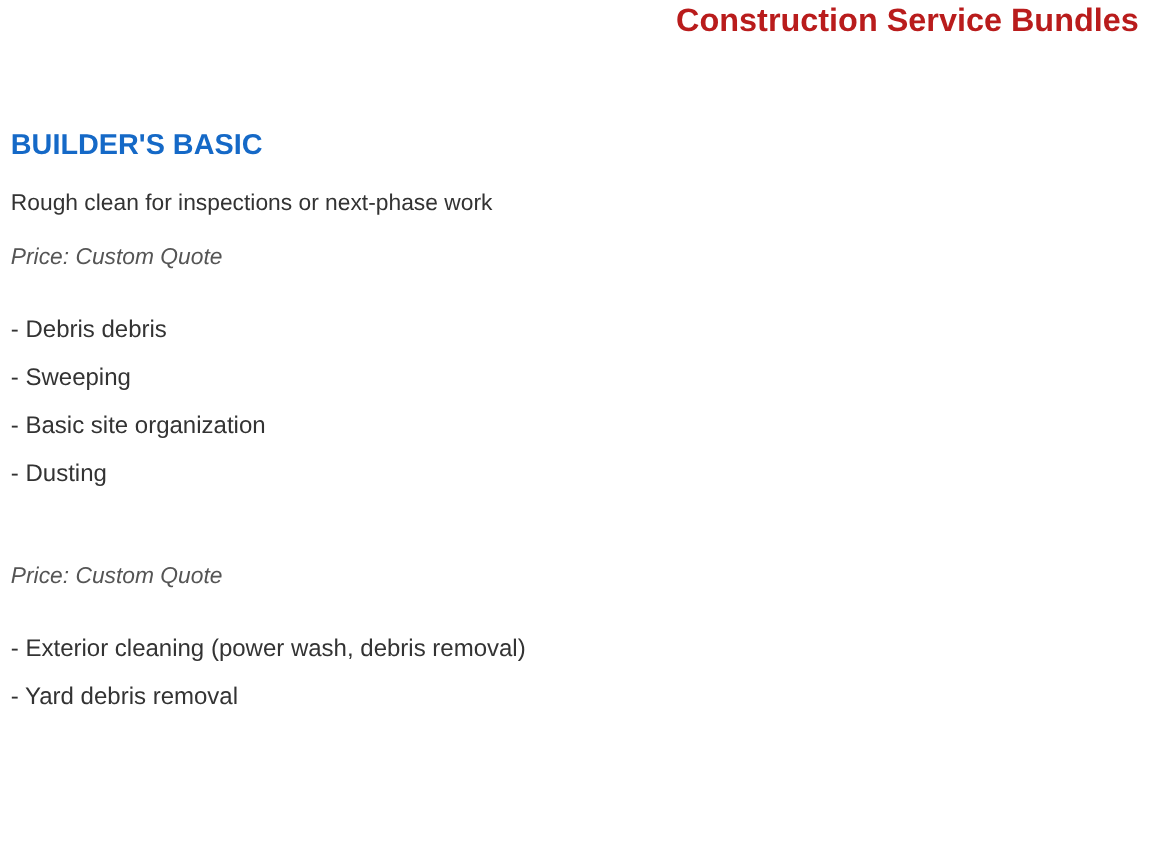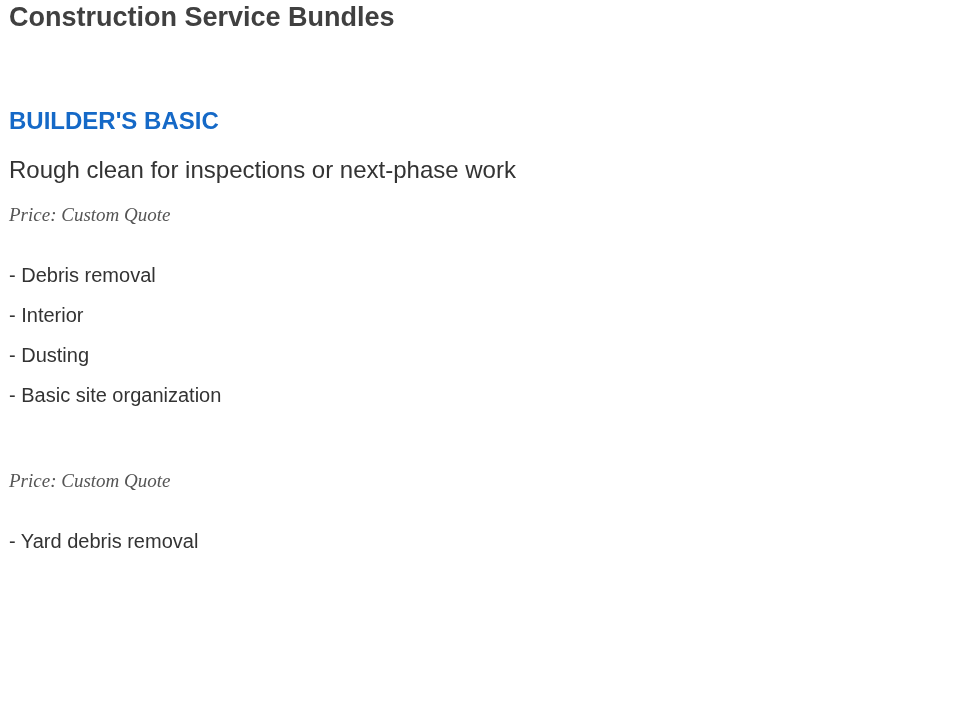--- a/index.html
+++ b/index.html
@@ -21,24 +21,24 @@
     width: 958px;
     height: 704px;
     background: #ffffff;
     box-sizing: border-box;
     padding: 0 9px;
   }
 
   .doc-title {
     margin: 0;
     padding: 0;
-    text-align: left;
+    text-align: right;
     font-size: 27px;
     font-weight: bold;
-    color: #404040;
+    color: #b91c1c;
     line-height: 33px;
     letter-spacing: 0px;
     padding-top: 1px;
   }
 
   .bundle {
     margin: 0;
     padding: 0;
   }
 
@@ -52,35 +52,34 @@
     font-weight: bold;
     color: #1569c7;
     line-height: 29px;
     letter-spacing: 0px;
   }
 
   .bundle-desc {
     margin: 0;
     padding: 0;
     margin-top: 22px;
-    font-size: 24px;
+    font-size: 19px;
     font-weight: normal;
     color: #333333;
     line-height: 25px;
   }
 
   .bundle-price {
     margin: 0;
     padding: 0;
     margin-top: 21px;
     font-size: 19px;
     font-style: italic;
     color: #555555;
     line-height: 23px;
-    font-family: Liberation Serif, serif;
   }
 
   .feature-list {
     list-style: none;
     margin: 0;
     padding: 0;
     margin-top: 29px;
   }
 
   .feature-item {
@@ -105,40 +104,44 @@
 
   <h1 class="doc-title">Construction Service Bundles</h1>
 
   <section class="bundle bundle-1">
     <h2 class="bundle-name">BUILDER'S BASIC</h2>
     <p class="bundle-desc">Rough clean for inspections or next-phase work</p>
     <p class="bundle-price">Price: Custom Quote</p>
     <ul class="feature-list">
       <li class="feature-item">
         <span class="feature-dash">- </span>
-        <span class="feature-text">Debris removal</span>
+        <span class="feature-text">Debris debris</span>
       </li>
       <li class="feature-item">
         <span class="feature-dash">- </span>
-        <span class="feature-text">Interior</span>
+        <span class="feature-text">Sweeping</span>
+      </li>
+      <li class="feature-item">
+        <span class="feature-dash">- </span>
+        <span class="feature-text">Basic site organization</span>
       </li>
       <li class="feature-item">
         <span class="feature-dash">- </span>
         <span class="feature-text">Dusting</span>
-      </li>
-      <li class="feature-item">
-        <span class="feature-dash">- </span>
-        <span class="feature-text">Basic site organization</span>
       </li>
     </ul>
   </section>
 
   <section class="bundle bundle-2">
     <p class="bundle-price">Price: Custom Quote</p>
     <ul class="feature-list">
+      <li class="feature-item">
+        <span class="feature-dash">- </span>
+        <span class="feature-text">Exterior cleaning (power wash, debris removal)</span>
+      </li>
       <li class="feature-item">
         <span class="feature-dash">- </span>
         <span class="feature-text">Yard debris removal</span>
       </li>
     </ul>
   </section>
 
 </div>
 
 </body></html>

